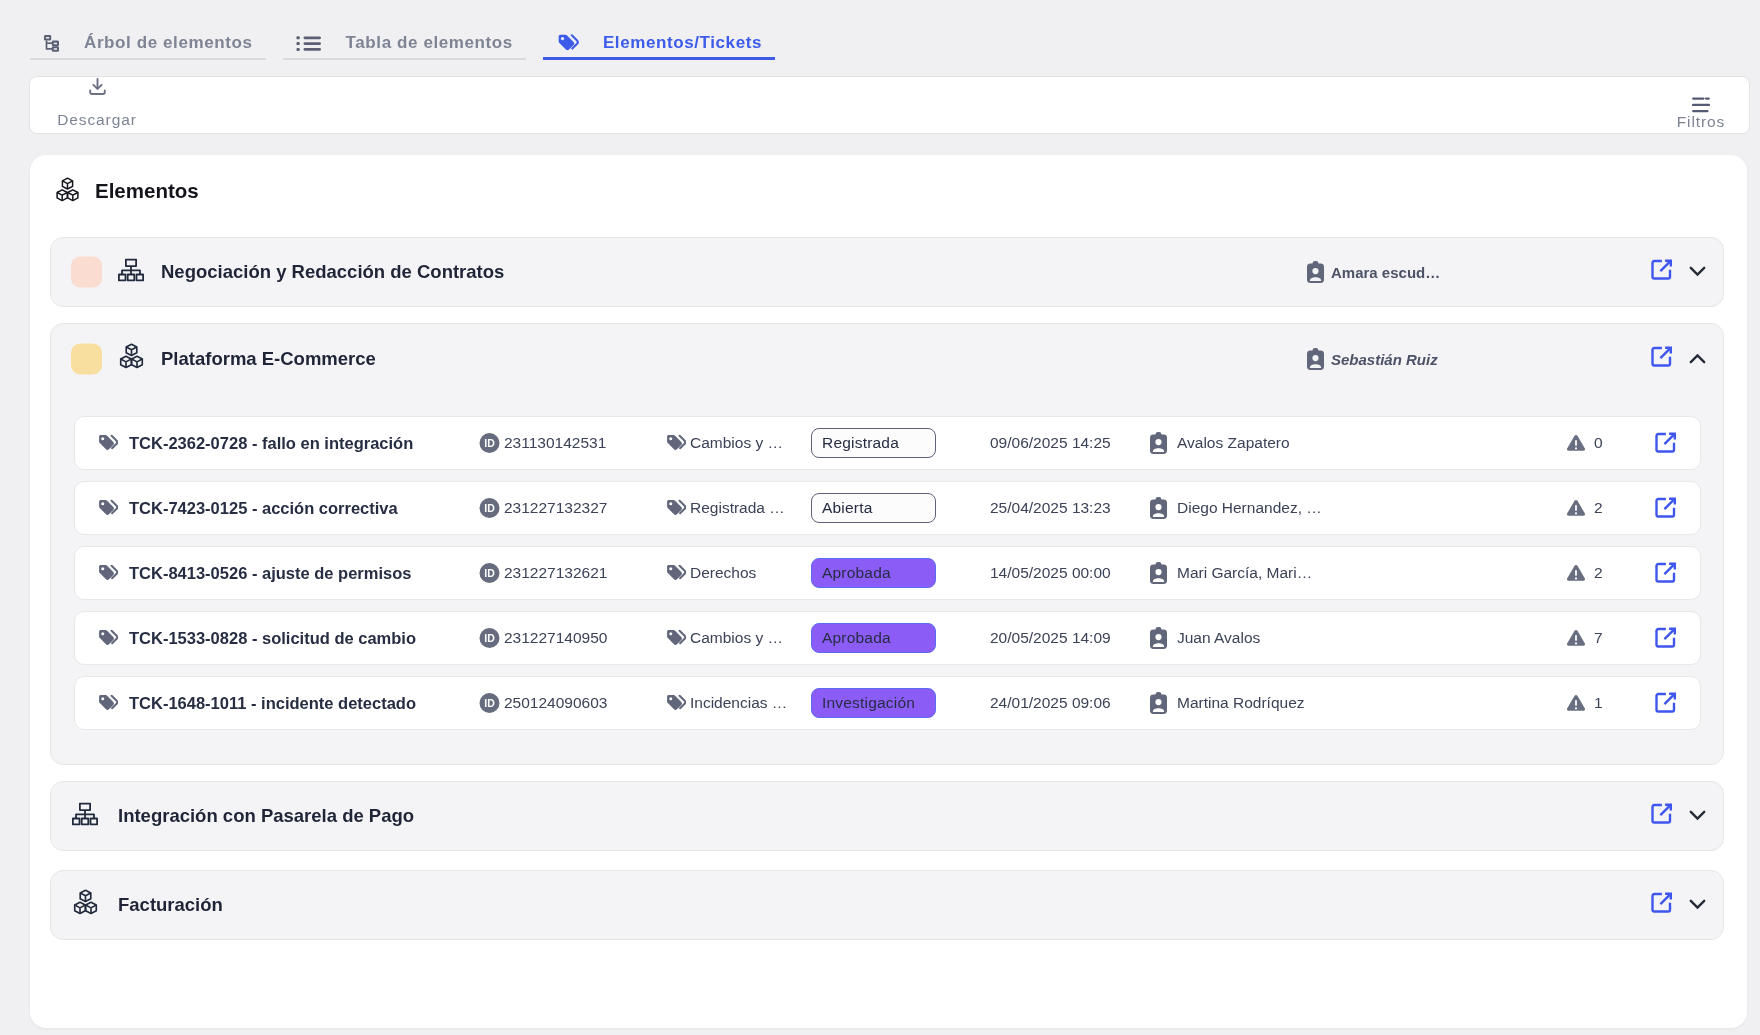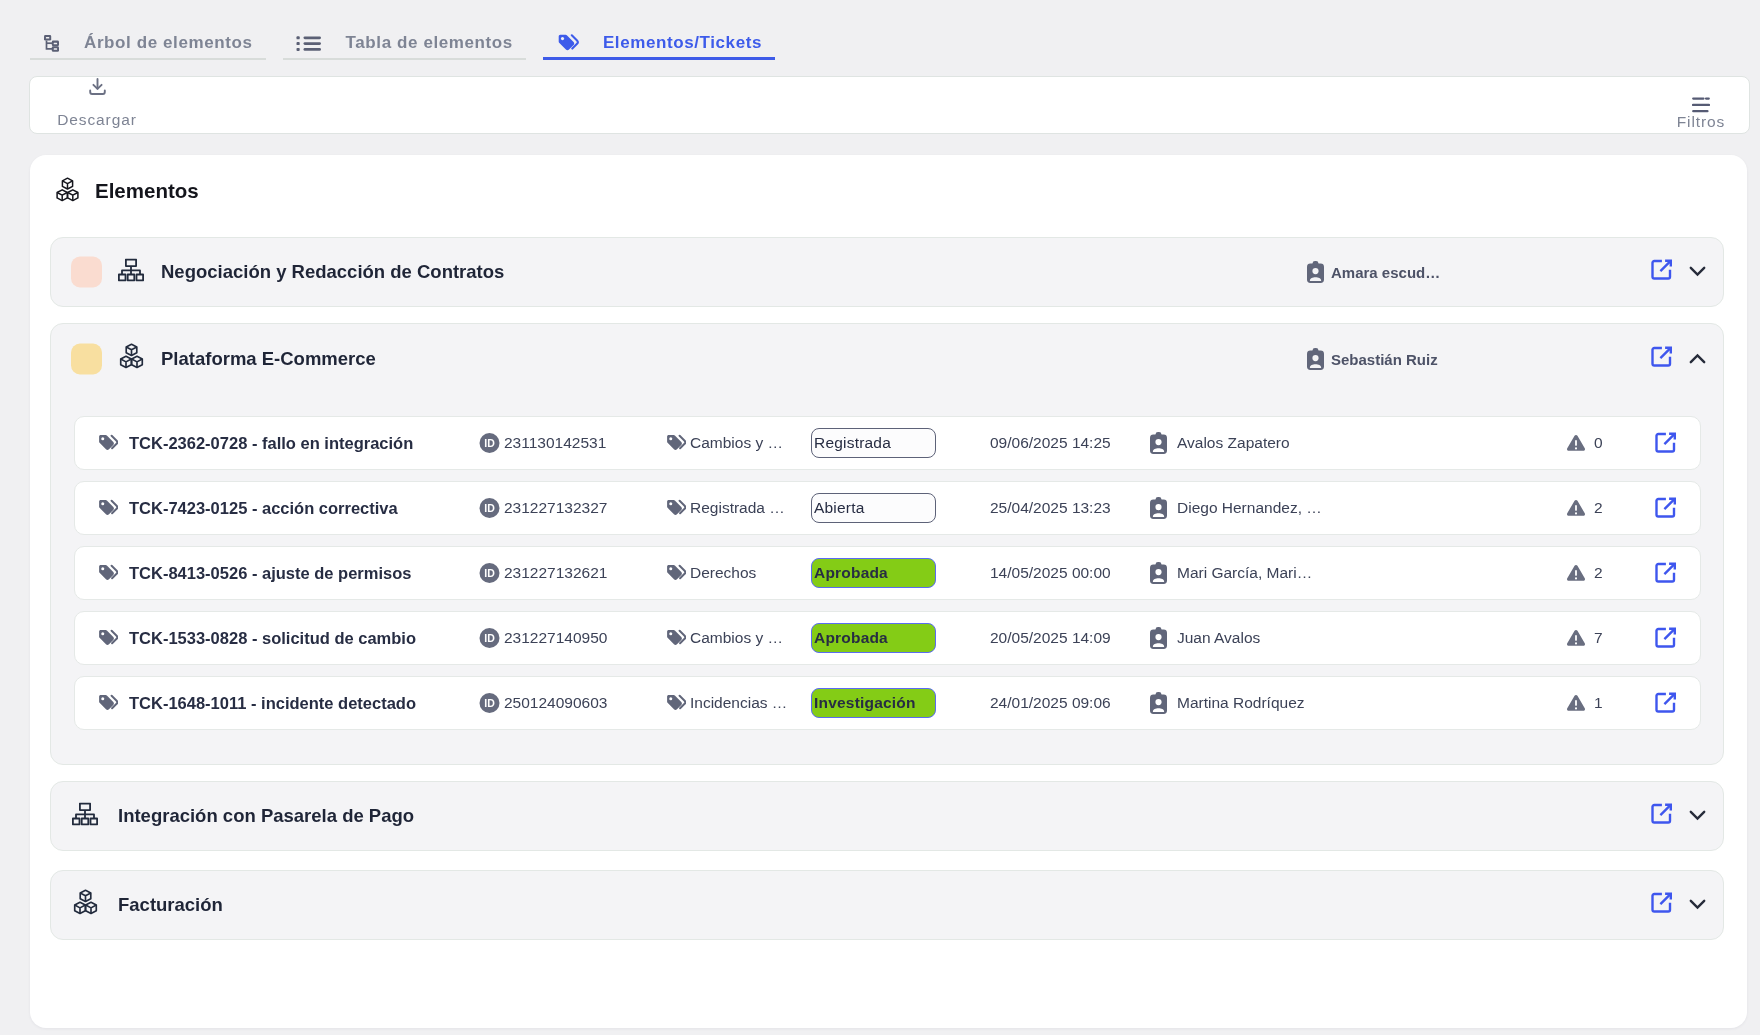--- a/index.html
+++ b/index.html
@@ -24,22 +24,22 @@
 .acc-title { position:absolute; top:50%; transform:translateY(-50%); color:#1f2537; font-size:18.5px; font-weight:600; white-space:nowrap; }
 .sq { position:absolute; left:20px; top:50%; transform:translateY(-50%); width:31px; height:31px; border-radius:9px; }
 .person { position:absolute; top:50%; transform:translateY(-50%); display:flex; align-items:center; gap:6px; color:#4d5267; font-size:15px; font-weight:600; }
 .icon-c { position:absolute; top:50%; transform:translateY(-50%); }
 
 
 .ticket { position:absolute; left:44px; width:1627px; height:54px; background:#fff; border:1px solid #e5e9e7; border-radius:10px; }
 .t { position:absolute; top:50%; transform:translateY(-50%); white-space:nowrap; }
 .t-title { color:#272d43; font-size:16.5px; font-weight:600; overflow:hidden; }
 .t-meta { color:#3c4257; font-size:15.5px; font-weight:500; }
-.badge { position:absolute; left:736px; top:50%; transform:translateY(-50%); width:125px; height:30px; border-radius:8px; border:1.4px solid #5d6278; background:#fcfcfd; color:#272d43; font-size:15.5px; font-weight:500; letter-spacing:.2px; line-height:27px; padding-left:2px; }
-.badge.blue { border-color:#5a6cf2; background:#84cc16;font-weight:bold; }
+.badge { position:absolute; left:736px; top:50%; transform:translateY(-50%); width:125px; height:30px; border-radius:8px; border:1.4px solid #5d6278; background:#fcfcfd; color:#272d43; font-size:15.5px; font-weight:500; letter-spacing:.2px; line-height:27px; padding-left:10px; }
+.badge.blue { border-color:#5a6cf2; background:#8b5cf6; }
 </style>
 </head>
 <body>
 
 <div class="tabs">
   <div class="tab">
       <svg width="17" height="18" viewBox="0 0 17 18" fill="none">
         <rect x="1" y="1" width="7.2" height="5.6" rx="1.4" fill="#5b6075"></rect>
         <rect x="2.9" y="3.1" width="3.4" height="1.5" rx="0.5" fill="#f0f0f2"></rect>
         <rect x="8.8" y="6.6" width="7.2" height="5.6" rx="1.4" fill="#5b6075"></rect>
@@ -138,21 +138,21 @@
     <div class="sq" style="background:#f8dfa0; top:35px;"></div>
     <div class="icon-c" style="left:67px; top:35px;"><svg width="27" height="28" viewBox="0 0 23 27" fill="none" stroke="#222b3d" stroke-width="1.6" stroke-linejoin="round">
           <path d="M11.5 1.2 L16.6 3.9 V9.3 L11.5 12 L6.4 9.3 V3.9 Z"></path>
           <path d="M6.4 3.9 L11.5 6.6 L16.6 3.9 M11.5 6.6 V12"></path>
           <path d="M6.2 12.8 L11.3 15.5 V20.9 L6.2 23.6 L1.1 20.9 V15.5 Z"></path>
           <path d="M1.1 15.5 L6.2 18.2 L11.3 15.5 M6.2 18.2 V23.6"></path>
           <path d="M16.8 12.8 L21.9 15.5 V20.9 L16.8 23.6 L11.7 20.9 V15.5 Z"></path>
           <path d="M11.7 15.5 L16.8 18.2 L21.9 15.5 M16.8 18.2 V23.6"></path>
         </svg></div>
     <div class="acc-title" style="left:110px; top:35px;">Plataforma E-Commerce</div>
-    <div class="person" style="left:1255px; top:35px;">
+    <div class="person" style="left:1255px; top:35px;font-style:italic;">
         <svg width="19" height="23" viewBox="0 0 19 23">
           <rect x="6.6" y="0.4" width="5.8" height="6" rx="2.4" fill="#61667a"></rect>
           <rect x="1" y="3" width="17" height="19.4" rx="3.4" fill="#61667a"></rect>
           <circle cx="9.5" cy="10.6" r="3.1" fill="#f4f4f6"></circle>
           <path d="M3.9 20 C3.9 15.6 15.1 15.6 15.1 20 L15.1 20.6 L3.9 20.6 Z" fill="#f4f4f6"></path>
         </svg>
         <span>Sebastián Ruiz</span>
       </div>
     <div class="icon-c" style="left:1598px; top:35px;"><svg width="25" height="25" viewBox="0 0 25 25" fill="none" stroke="#3e56ee" stroke-width="2.4">
           <path d="M12.9 3.5 H5.3 C4.3 3.5 3.5 4.3 3.5 5.3 V19.2 C3.5 20.2 4.3 21 5.3 21 H19.2 C20.2 21 21 20.2 21 19.2 V12.2"></path>

